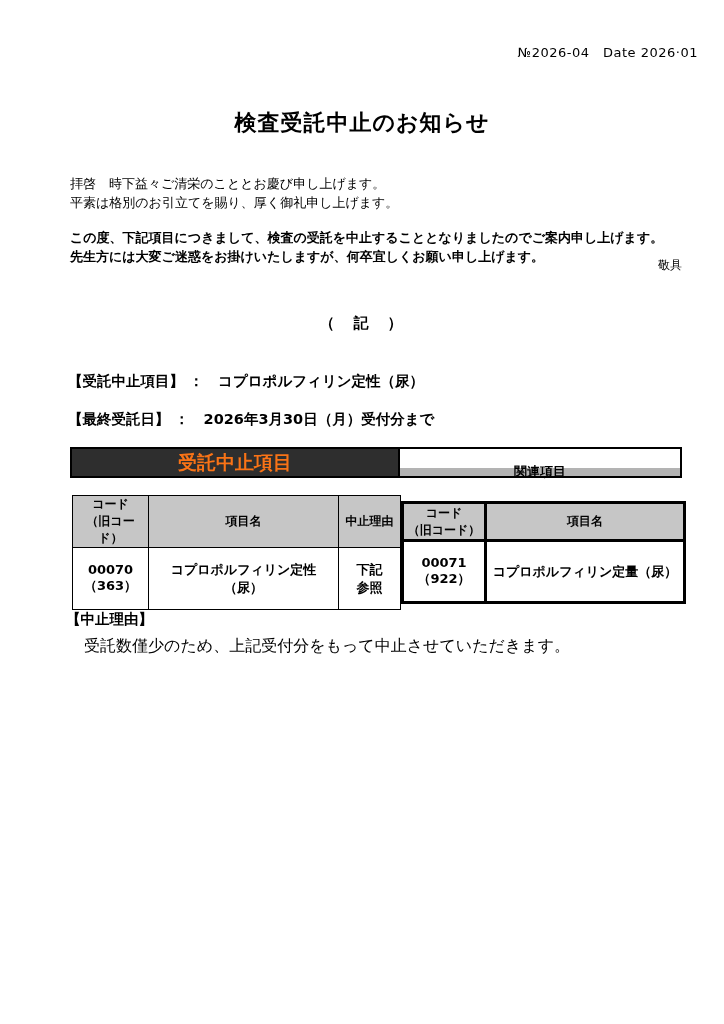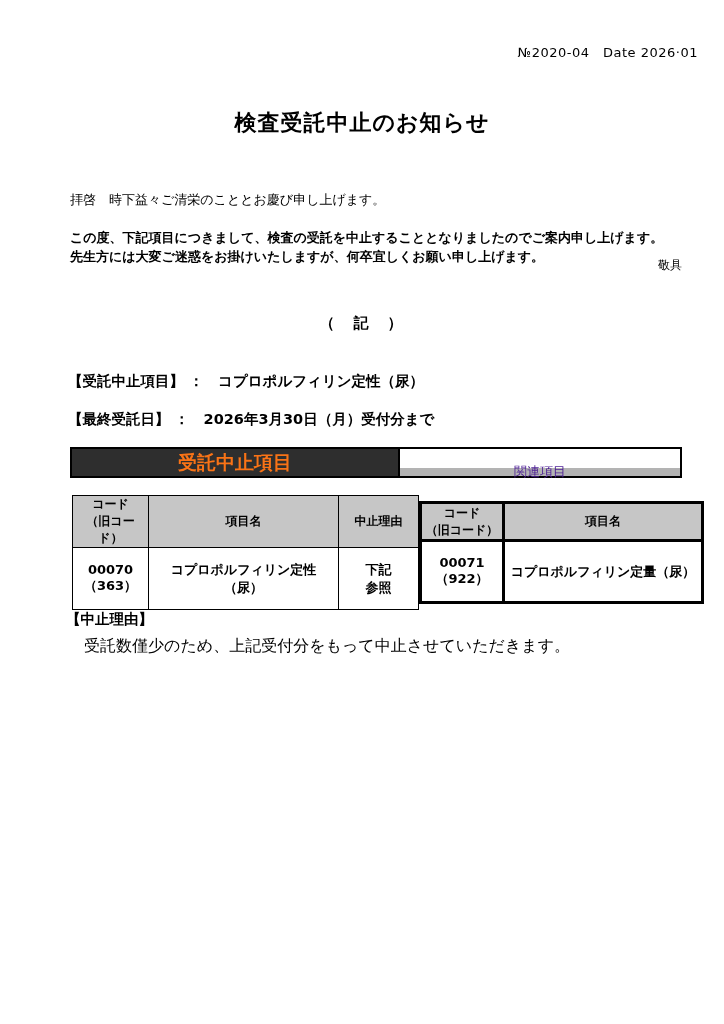--- a/index.html
+++ b/index.html
@@ -14,21 +14,21 @@
   }
   .meta {
     position:absolute; top:44px; right:26px;
     font-size:13px; letter-spacing:0.5px;
   }
   .title {
     position:absolute; top:108px; left:0; width:100%;
     text-align:center; font-size:22px; font-weight:bold; letter-spacing:1px;
   }
   .para { position:absolute; left:70px; font-size:13px; line-height:19px; }
-  .greeting { top:174px;margin-top:16px; }
+  .greeting { top:174px; }
   .body-par { top:228px; right:28px;font-weight:bold; }
   .closing {
     position:absolute; top:257px; right:42px;
     font-size:12px;
   }
   .record-mark {
     position:absolute; top:314px; left:0; width:100%;
     text-align:center; font-size:15px; font-weight:bold; letter-spacing:2px;
   }
   .section-line { position:absolute; left:68px; font-size:14.5px; font-weight:bold; }
@@ -43,21 +43,21 @@
   }
   .band-left {
     width:328px; box-sizing:border-box;
     display:flex; align-items:center; justify-content:center;
     color:#f97316; font-size:19px; font-weight:bold;
     border-right:2px solid #000;
   }
   .band-right {
     flex:1;
     display:flex; align-items:center; justify-content:center;
-    color:#4c1d95; font-size:13px; font-weight:normal;margin-top:19px;
+    color:#000000; font-size:13px; font-weight:bold;margin-top:19px;
   }
 
   
   .tables {
     position:absolute; top:495px; left:72px;
     display:flex; align-items:center;
   }
   table { border-collapse:collapse; table-layout:fixed; }
   td {
     text-align:center; vertical-align:middle;
@@ -66,38 +66,39 @@
     padding:0 3px;
     box-sizing:border-box;
   }
   .t-cancel td { border:1.5px solid #000; }
   .t-related  { margin-left:0; }
   .t-related td { border:3px solid #000; }
   .hrow td { height:38px; font-size:12px; }
   .drow td { height:62px; font-size:13px; }
   .c-code   { width:76px; }
   .c-name-l { width:190px; }
-  .c-reason { width:80px; }
+  .c-reason { width:62px; }
   .c-code-r { width:83px; }
   .c-name-r { width:199px; }
 
   .reason-label { position:absolute; top:610px; left:66px; font-size:14.5px; font-weight:bold; }
   .reason-text  { position:absolute; top:636px; left:84px; font-size:16px; }
 </style>
 </head>
 <body>
 
 <div class="page">
 
-  <div class="meta">№2020-04　Date 2026·01</div>
+  <div class="meta">№2026-04　Date 2026·01</div>
 
   <div class="title">検査受託中止のお知らせ</div>
 
   <div class="para greeting">
     <div>拝啓　時下益々ご清栄のこととお慶び申し上げます。</div>
+    <div>平素は格別のお引立てを賜り、厚く御礼申し上げます。</div>
   </div>
 
   <div class="para body-par">
     <div>この度、下記項目につきまして、検査の受託を中止することとなりましたのでご案内申し上げます。</div>
     <div>先生方には大変ご迷惑をお掛けいたしますが、何卒宜しくお願い申し上げます。</div>
   </div>
 
   <div class="closing">敬具</div>
 
   <div class="record-mark">（　記　）</div>

